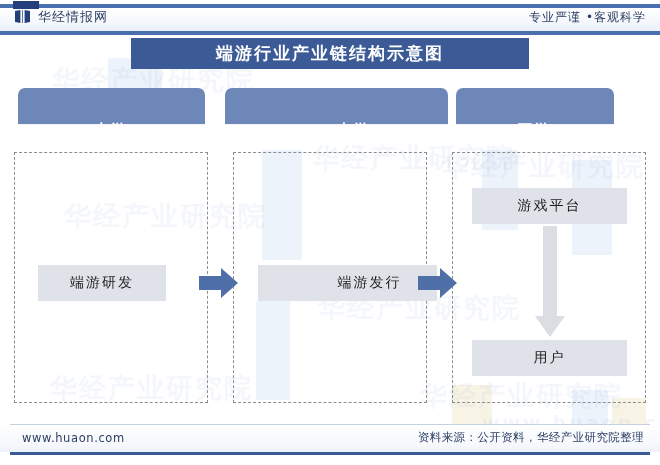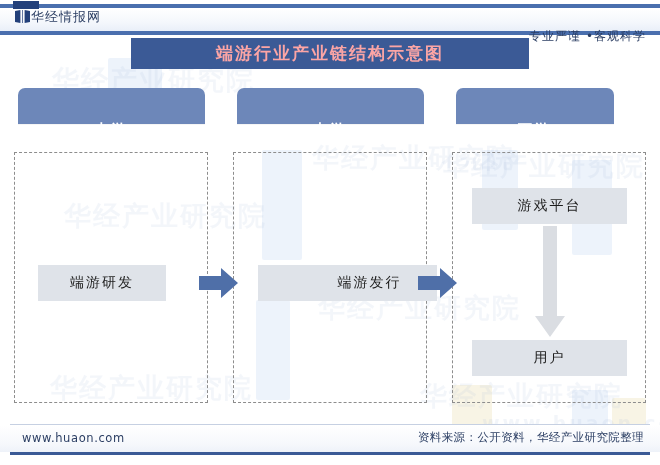--- a/index.html
+++ b/index.html
@@ -77,20 +77,21 @@
     left: 0; top: 31px;
     width: 660px; height: 4px;
     background: #4a6fae;
     z-index: 3;
   }
   .brand {
     position: absolute;
     left: 15px; top: 10px;
     display: flex;
     align-items: center;
+    gap: 7px;
     z-index: 5;
   }
   .brand-logo {
     display: inline-block;
     width: 16px; height: 14px;
     position: relative;
   }
   .brand-logo svg { display:block; }
   .brand-name {
     font-size: 13px;
@@ -101,36 +102,35 @@
   }
   .slogan {
     position: absolute;
     right: 14px; top: 10px;
     font-size: 12px;
     color: #2b3e63;
     font-family: "DejaVu Sans", sans-serif;
     letter-spacing: 1px;
     line-height: 15px;
     z-index: 5;
-    margin-top: 19px;
   }
 
   
   .title-banner {
     position: absolute;
     left: 131px; top: 38px;
     width: 398px; height: 31px;
     background: #3b5a96;
     z-index: 3;
     display: flex;
     align-items: center;
     justify-content: center;
   }
   .title-banner .t {
-    color: #fca5a5;
+    color: #ffffff;
     font-size: 17px;
     font-weight: bold;
     letter-spacing: 2px;
     font-family: "DejaVu Sans", sans-serif;
   }
 
   
   .stage-head {
     position: absolute;
     height: 36px;
@@ -144,21 +144,21 @@
   }
   .stage-head .t {
     color: #ffffff;
     font-size: 14px;
     font-weight: bold;
     letter-spacing: 3px;
     font-family: Liberation Serif, serif;
     margin-top: 48px;
   }
   #head-up   { left: 18px;  top: 88px; width: 187px; }
-  #head-mid  { left: 237px; top: 88px; width: 187px; }
+  #head-mid  { left: 225px; top: 88px; width: 187px; padding-left: 36px; }
   #head-down { left: 456px; top: 88px; width: 158px; }
 
   
   .col-dash {
     position: absolute;
     top: 152px;
     height: 249px;
     border: 1.4px dashed #8d8d8d;
     background: transparent;
     z-index: 2;

